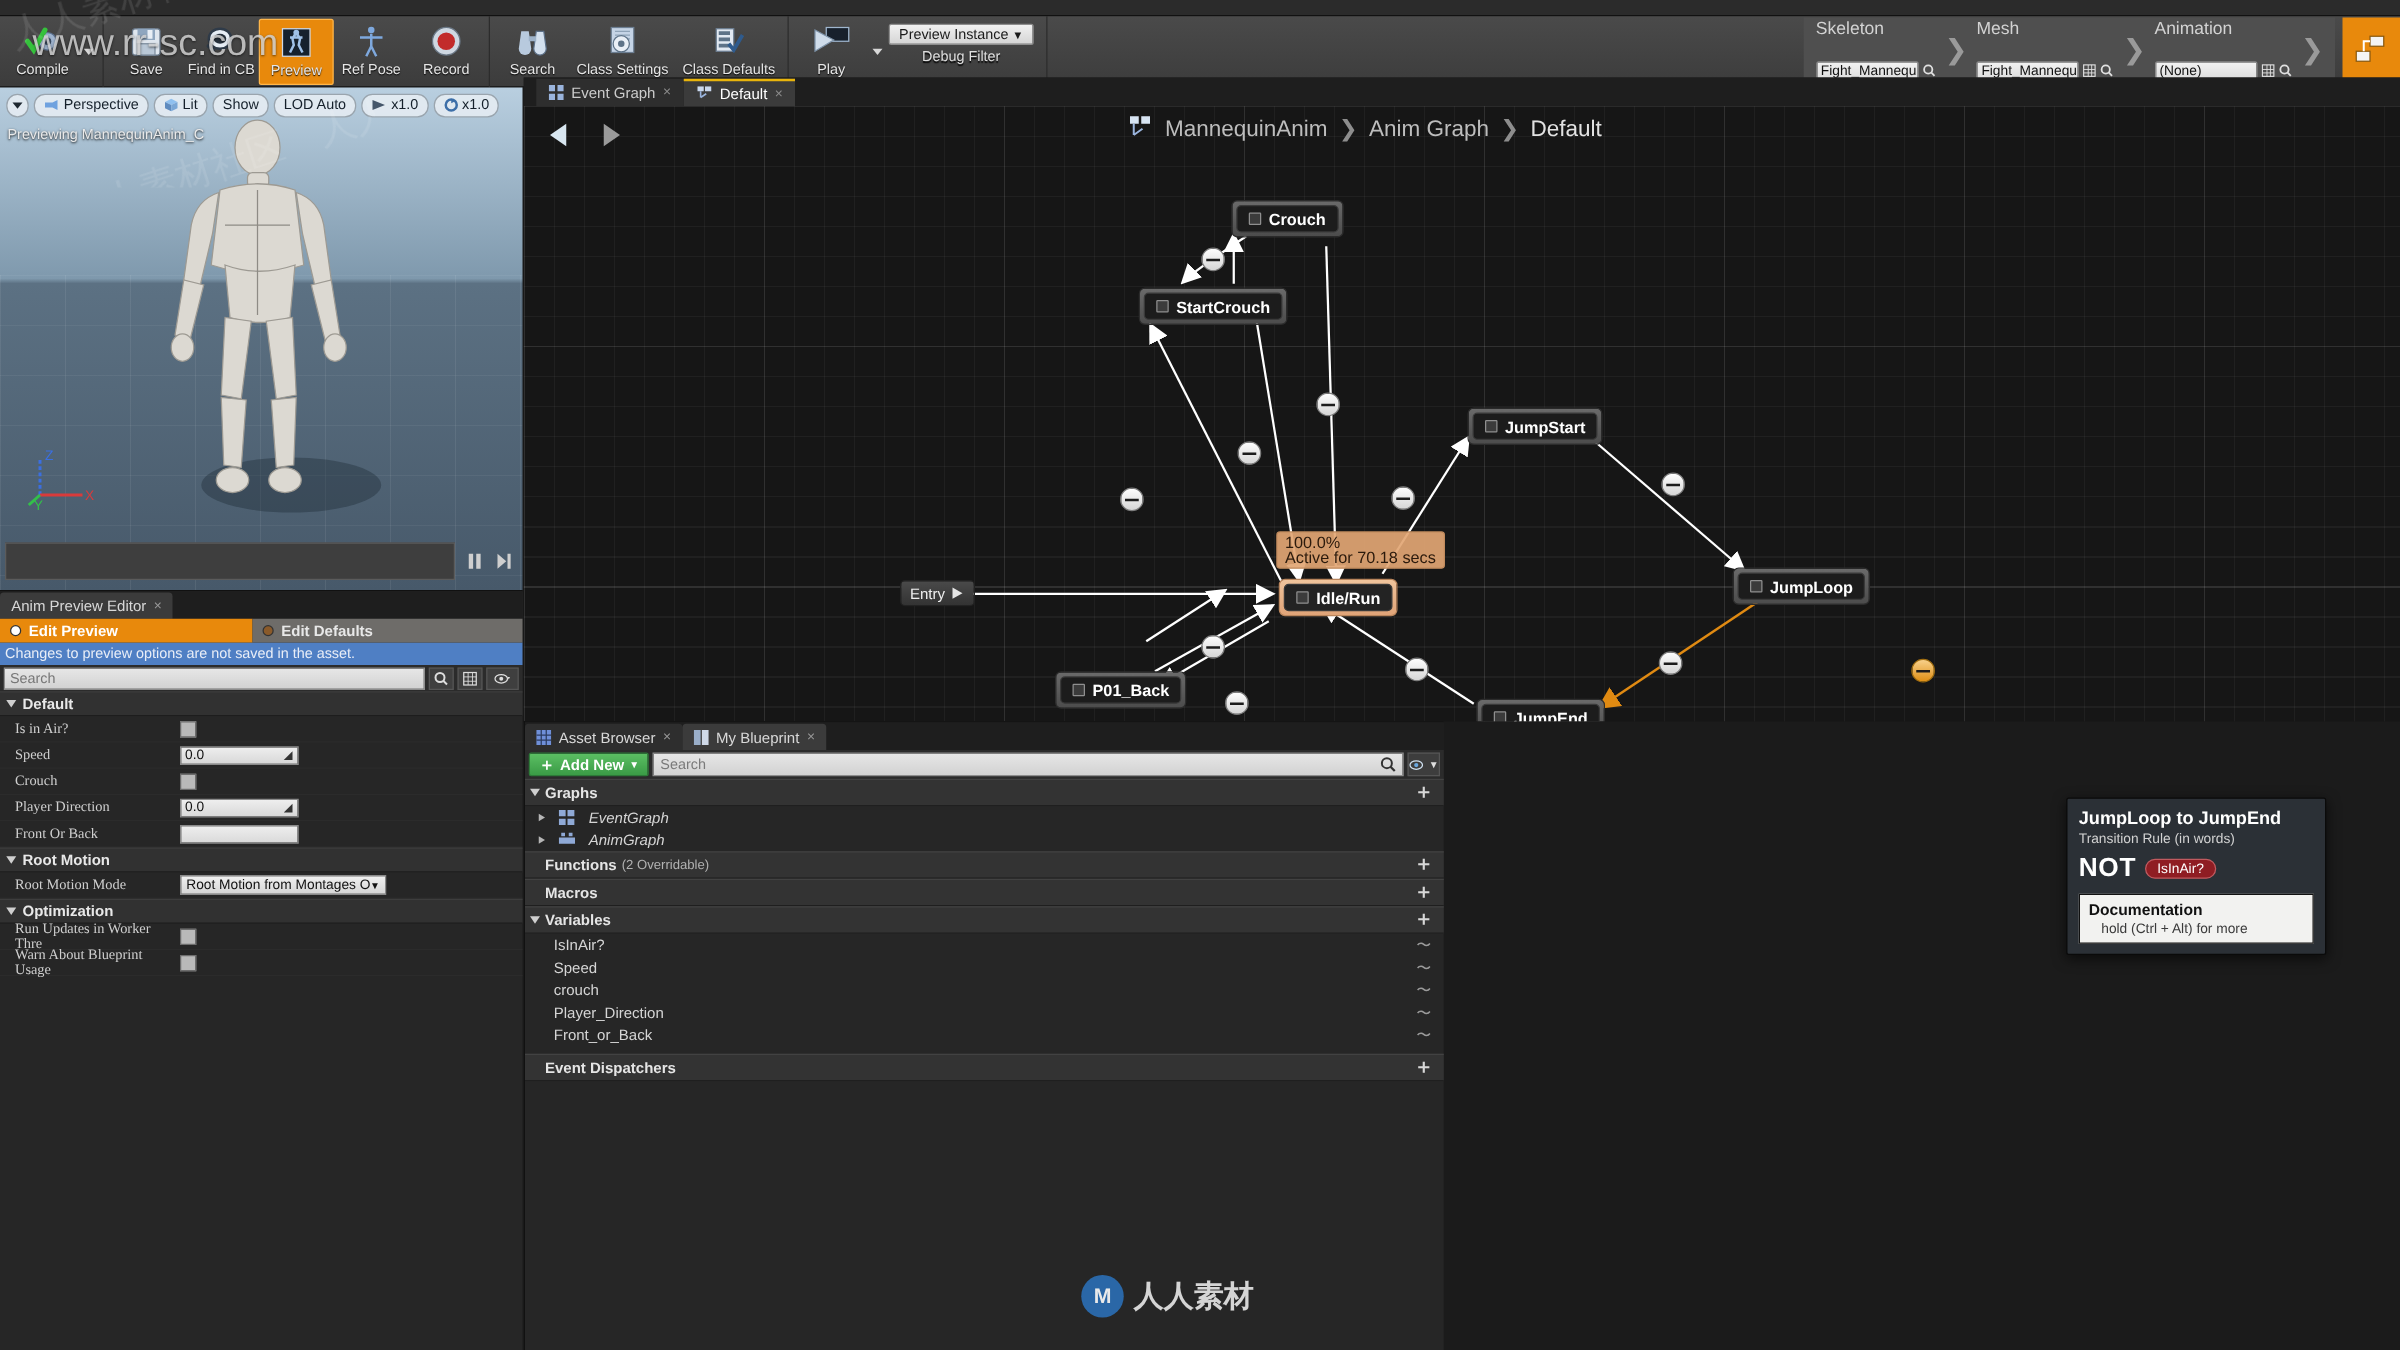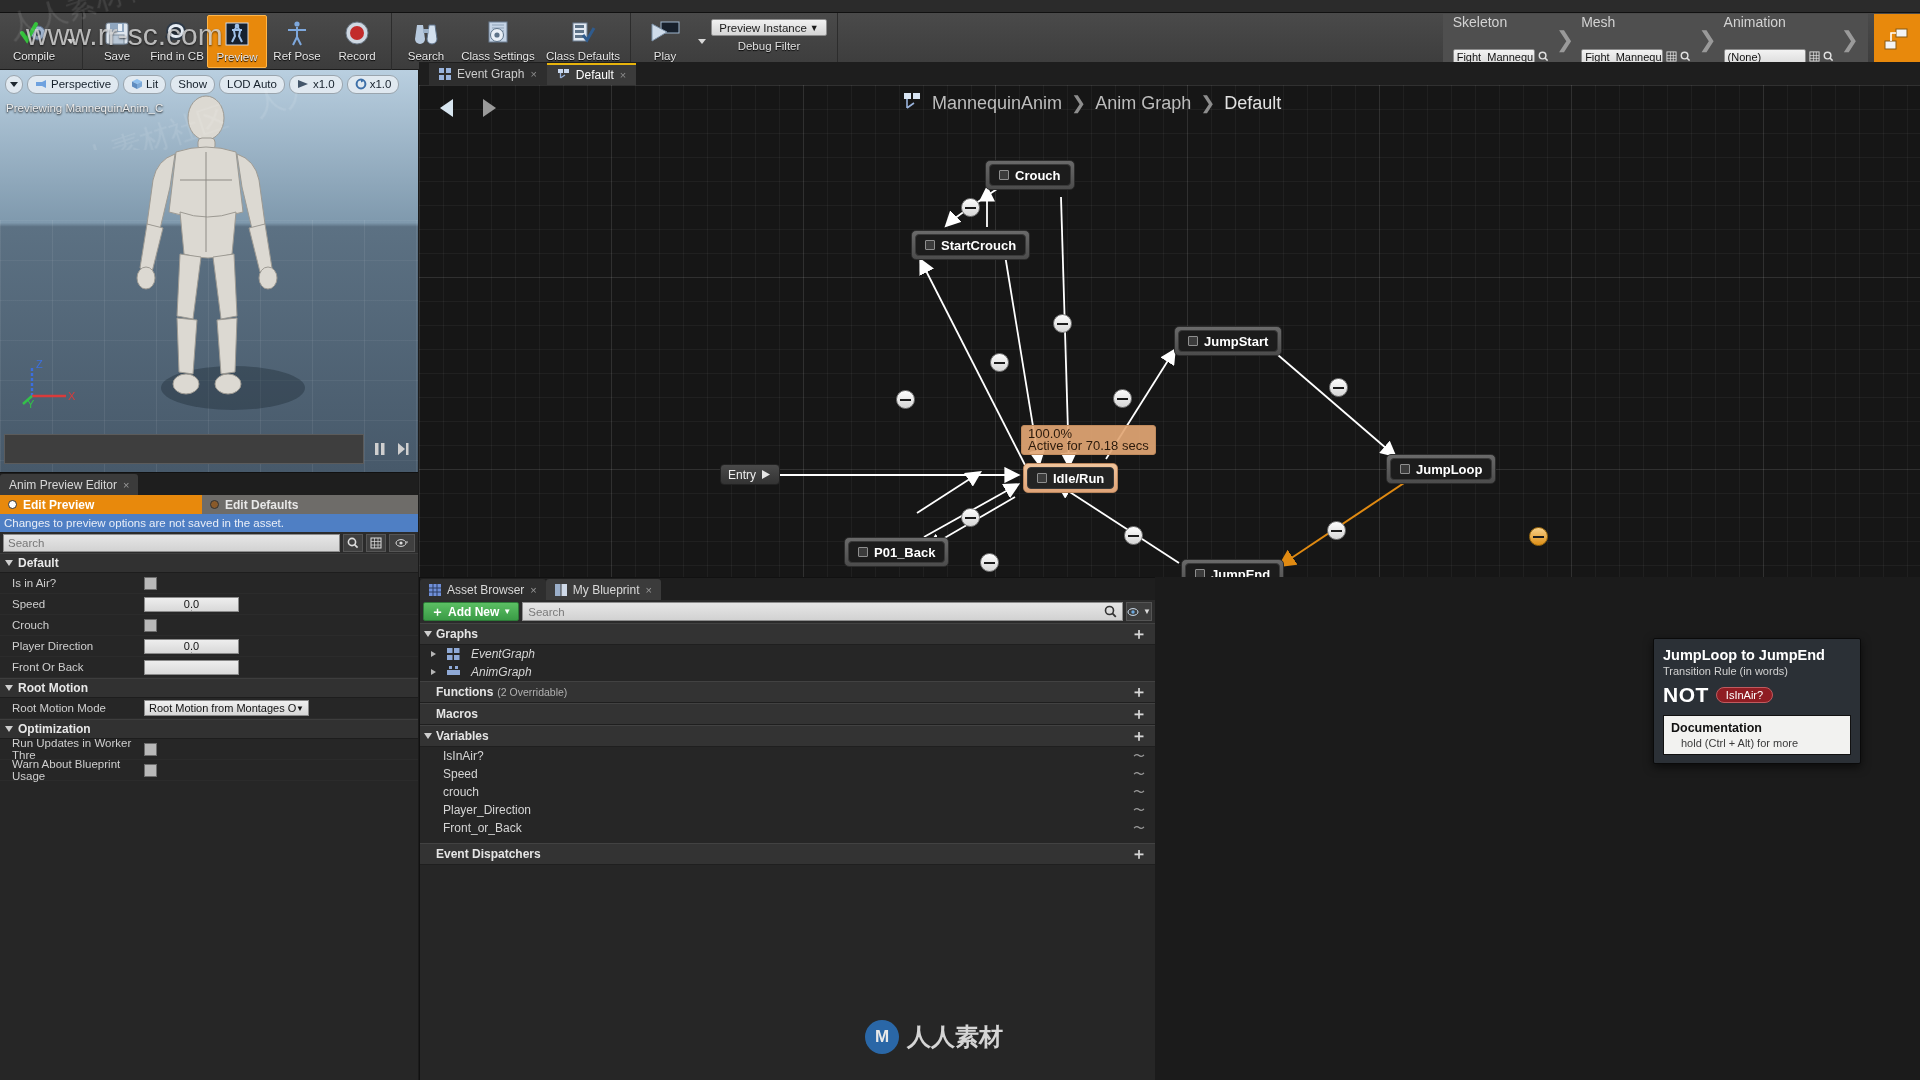--- a/index.html
+++ b/index.html
@@ -102,26 +102,26 @@
      display:flex;align-items:center;justify-content:center;cursor:pointer; }
   .cat { height:20px; background:#313131; border-top:1px solid #3d3d3d;
      border-bottom:1px solid #1d1d1d; display:flex; align-items:center; gap:5px;
      padding-left:5px; font-size:12px; font-weight:bold; color:#e8e8e8; cursor:pointer; }
   .tri { width:0;height:0;border-top:4px solid transparent;border-bottom:4px solid transparent;
      border-left:6px solid #cfcfcf; }
   .tri.open { border-left:4px solid transparent;border-right:4px solid transparent;
      border-top:6px solid #cfcfcf; border-bottom:none; }
   .prow { height:21px; display:flex; align-items:center; font-size:11.5px; color:#cfcfcf;
      border-bottom:1px solid #2b2b2b; }
-  .pname { width:140px; padding-left:12px; }
+  .pname { width:140px; padding-left:12px;font-family:Liberation Serif, serif; }
   .pval { flex:1; display:flex; align-items:center; padding-left:4px; }
   .chk { width:13px;height:13px;background:#b9b9b9;border:1px solid #6d6d6d; cursor:pointer;}
   .numfield { width:95px;height:15px;background:linear-gradient(#eee,#d8d8d8);
      border:1px solid #8a8a8a; font-size:11px;color:#111;display:flex;align-items:center;
-     justify-content:space-between;padding:0 3px;flex-direction:column; }
+     justify-content:space-between;padding:0 3px; }
   .combofield { width:165px;height:16px;background:linear-gradient(#f0f0f0,#d6d6d6);
      border:1px solid #8a8a8a;font-size:11px;color:#111;display:flex;align-items:center;
      justify-content:space-between;padding:0 4px;cursor:pointer; }
   .blankfield { width:95px;height:15px;background:linear-gradient(#eee,#dadada);
      border:1px solid #8a8a8a; }
 
   
   .grapharea { position:absolute; left:419px; top:62px; width:1501px; height:515px;
      background:#1a1a1a; }
   .gtabs { height:23px; background:#1e1e1e; display:flex; align-items:flex-end;

